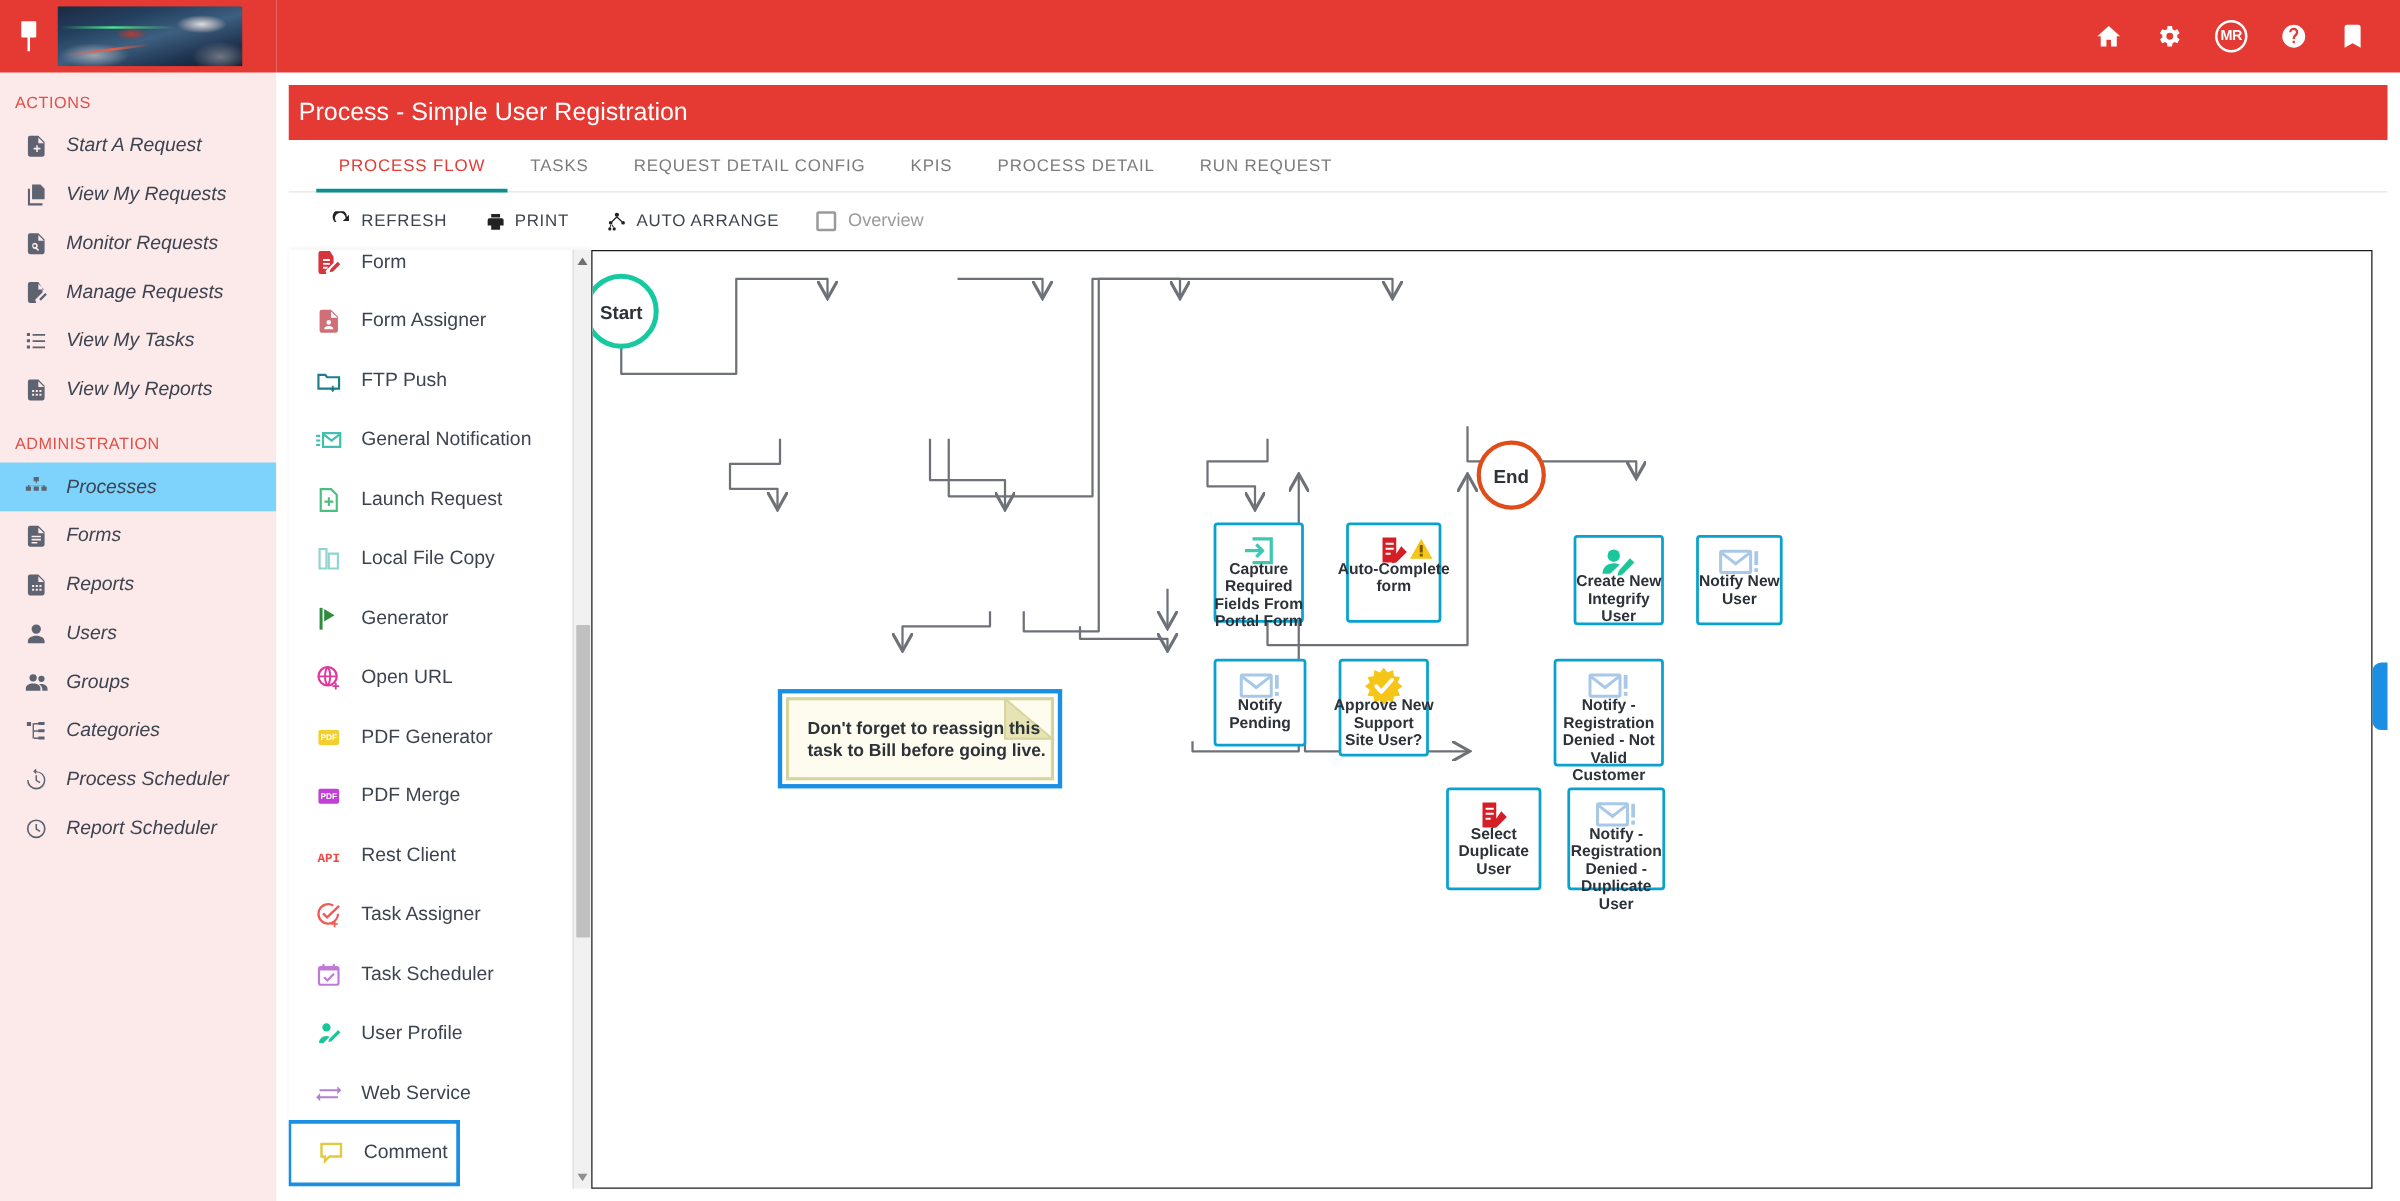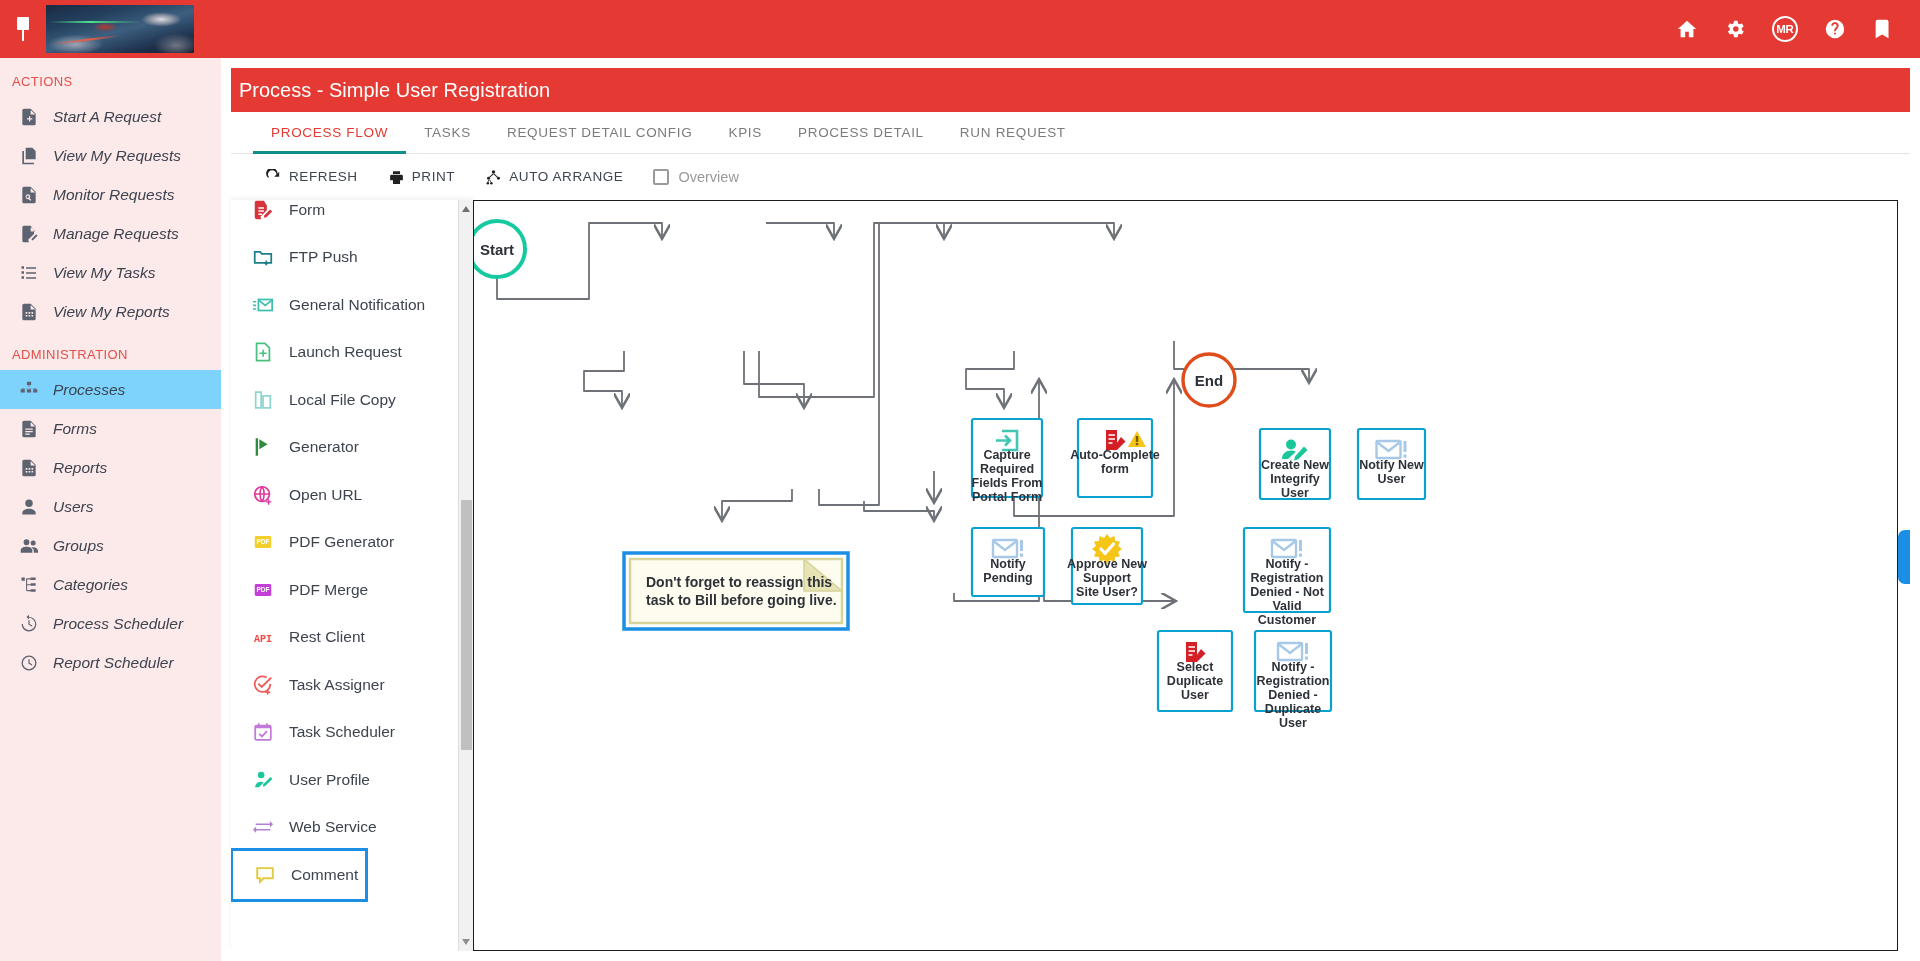--- a/index.html
+++ b/index.html
@@ -381,20 +381,28 @@
         <div class="palette">
           <div class="palette-list" id="palette-list">
               <div class="pal-item">
                 <span class="pal-ico">
                   <svg viewBox="0 0 24 24">
                     <path fill="#d7343c" d="M13 2H5a2 2 0 00-2 2v16a2 2 0 002 2h5l-.8-2.6 7-7V7zM7 9h6v1.6H7zm0 3.4h6V14H7zm0 3.4h4v1.6H7z"></path>
                     <path fill="#d7343c" d="M19.8 11.4l2.2 2.2-6.2 6.2-2.9.7.7-2.9z"></path>
                   </svg>
                 </span>
                 <span>Form</span>
+              </div>
+              <div class="pal-item">
+                <span class="pal-ico">
+                  <svg viewBox="0 0 24 24">
+                    <path fill="#cf6f77" d="M14 2H6a2 2 0 00-2 2v16a2 2 0 002 2h12a2 2 0 002-2V8zm0 7V3.5L19.5 9zM12 11a2 2 0 110 4 2 2 0 010-4zm-4 8c0-1.8 2-2.8 4-2.8s4 1 4 2.8z"></path>
+                  </svg>
+                </span>
+                <span>Form Assigner</span>
               </div>
               <div class="pal-item">
                 <span class="pal-ico">
                   <svg viewBox="0 0 24 24">
                     <path fill="none" stroke="#1c7f8c" stroke-width="1.9" d="M3 6.5h6l1.6 2H21v10H3z"></path>
                     <path fill="#1c7f8c" d="M15.5 21.5l2.3-3h-1.5v-2.6h-1.6V18.5h-1.5z"></path>
                   </svg>
                 </span>
                 <span>FTP Push</span>
               </div>

